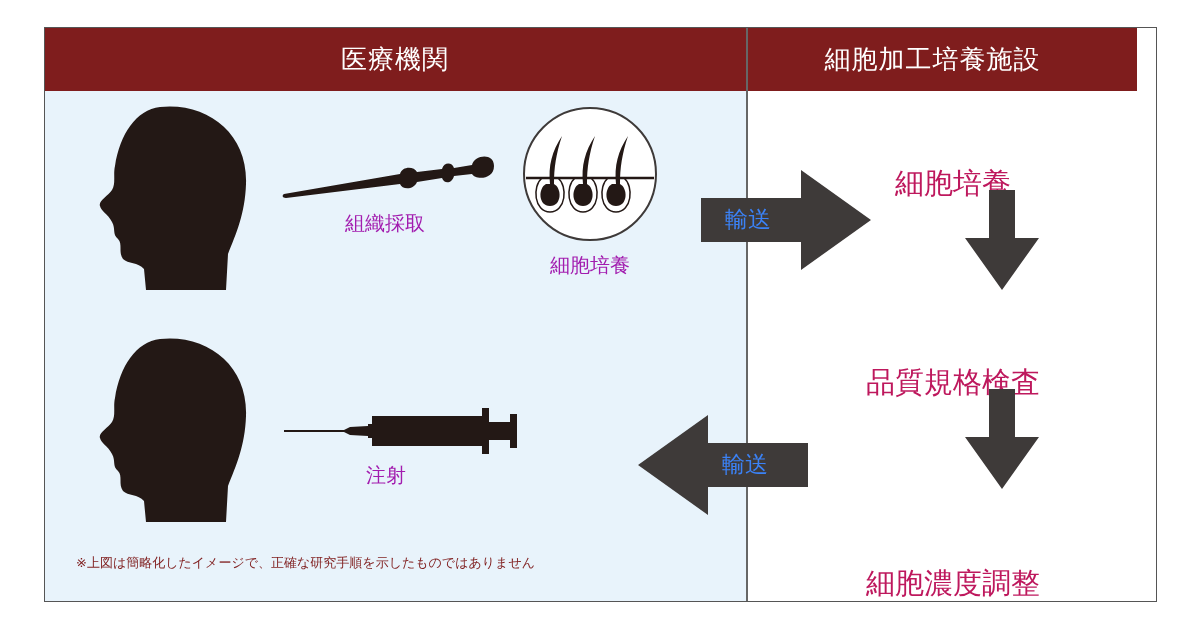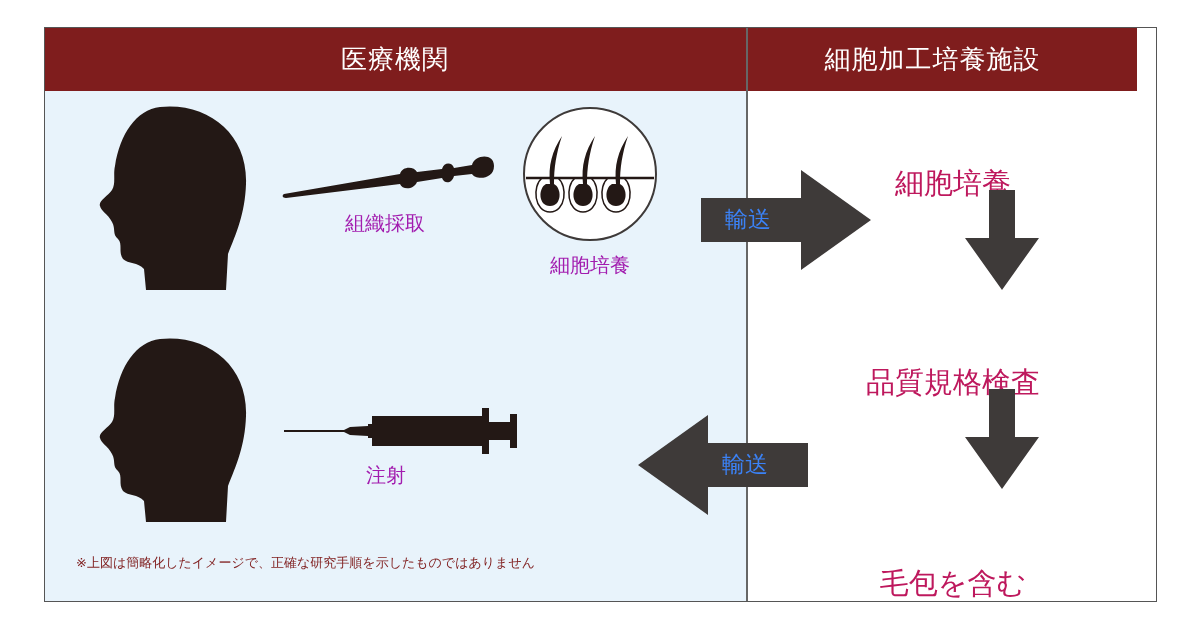--- a/index.html
+++ b/index.html
@@ -88,15 +88,15 @@
 <div class="arrow-text" style="left:722px;top:449px">輸送</div>
 
 <div class="step" style="top:124px">細胞培養</div>
 <svg class="abs" style="left:963px;top:190px" width="78" height="102" viewBox="0 0 78 102">
   <path fill="#3e3a39" d="M26 0 L52 0 L52 48 L76 48 L39 100 L2 48 L26 48 Z"></path>
 </svg>
 <div class="step" style="top:323px">品質規格検査</div>
 <svg class="abs" style="left:963px;top:389px" width="78" height="102" viewBox="0 0 78 102">
   <path fill="#3e3a39" d="M26 0 L52 0 L52 48 L76 48 L39 100 L2 48 L26 48 Z"></path>
 </svg>
-<div class="step" style="top:524px">毛包を含む</div>
+<div class="step" style="top:524px">細胞濃度調整</div>
 
 <div class="note">※上図は簡略化したイメージで、正確な研究手順を示したものではありません</div>
 
 </body></html>

